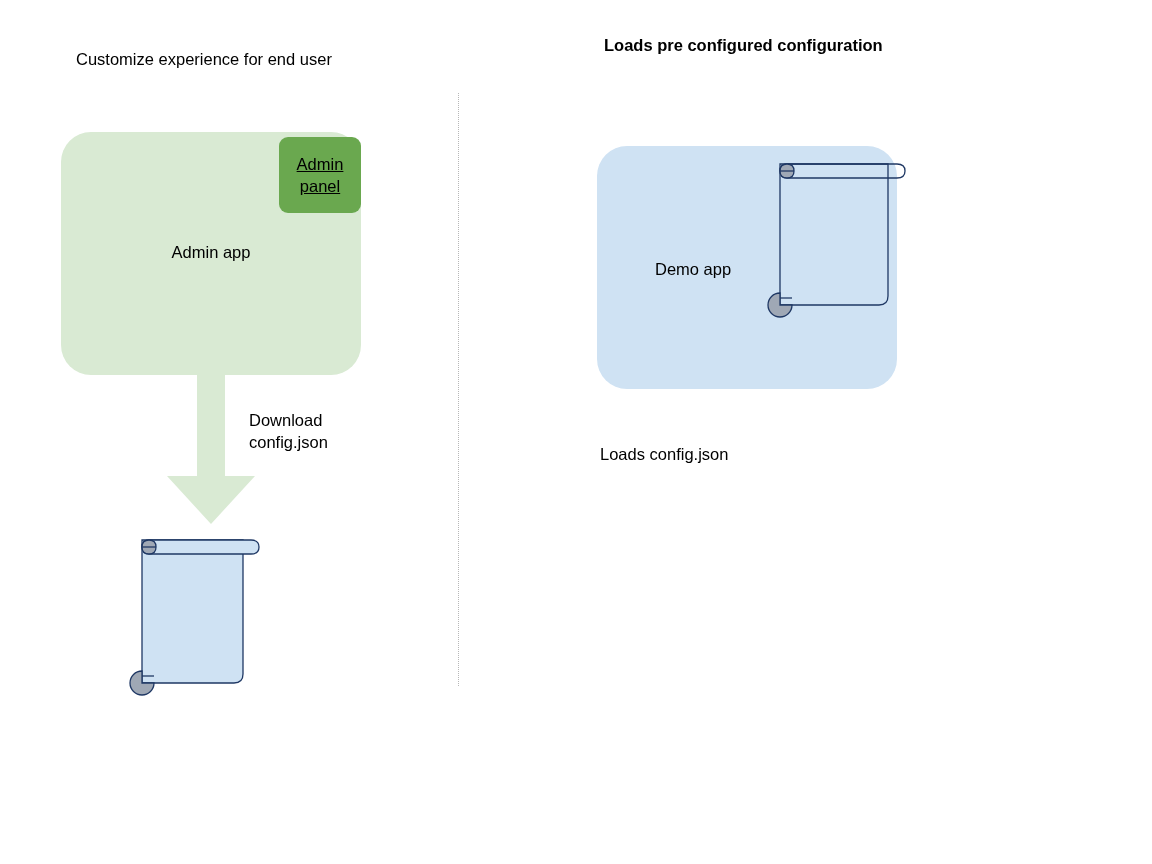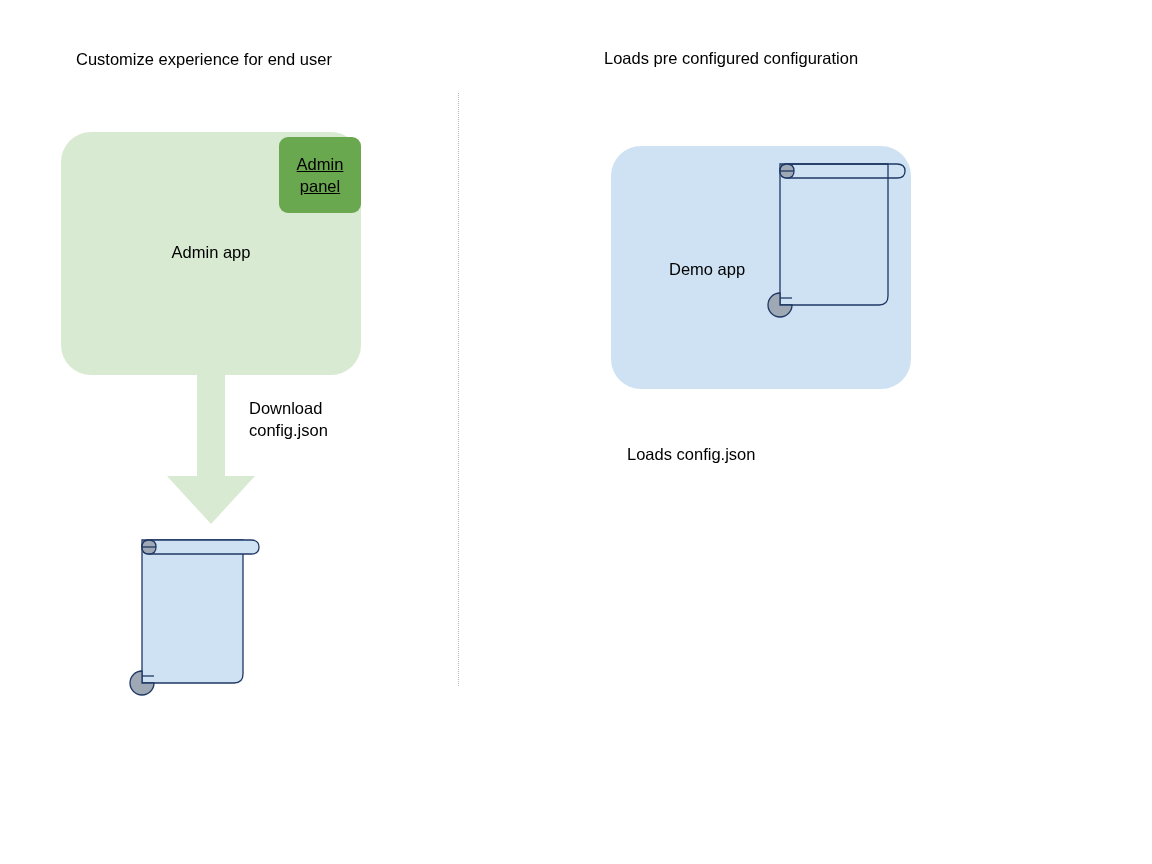--- a/index.html
+++ b/index.html
@@ -27,21 +27,21 @@
     box-sizing: border-box;
   }
   .heading {
     position: absolute;
     font-size: 16.5px;
     line-height: 20px;
     color: #000000;
     white-space: nowrap;
   }
   #heading-left { left: 76px; top: 49px; }
-  #heading-right { left: 604px; top: 48px; }
+  #heading-right { left: 604px; top: 35px; font-weight: bold; }
 
   
   #admin-app-box {
     left: 61px;
     top: 132px;
     width: 300px;
     height: 243px;
     background: #d9ead3;
     border-radius: 30px;
   }
@@ -80,21 +80,21 @@
     left: 166px;
     top: 374px;
     width: 90px;
     height: 152px;
   }
   #download-arrow svg { display: block; }
 
   #download-label {
     position: absolute;
     left: 249px;
-    top: 397px;
+    top: 409px;
     font-size: 16.5px;
     line-height: 22px;
     color: #000000;
     white-space: pre-line;
   }
 
   
   .scroll-shape {
     position: absolute;
   }
@@ -105,34 +105,33 @@
   #scroll-right { left: 762px; top: 152px; width: 150px; height: 160px; }
 
   
   #demo-app-box {
     left: 597px;
     top: 146px;
     width: 300px;
     height: 243px;
     background: #cfe2f3;
     border-radius: 30px;
-    margin-left: 14px;
   }
   #demo-app-label {
     position: absolute;
     left: 58px;
     top: 113px;
     font-size: 16.5px;
     line-height: 20px;
     color: #000000;
     white-space: nowrap;
   }
   #loads-config-label {
     position: absolute;
-    left: 627px;
+    left: 600px;
     top: 444px;
     font-size: 16.5px;
     line-height: 20px;
     color: #000000;
     white-space: nowrap;
   }
 
   
   #divider {
     position: absolute;

